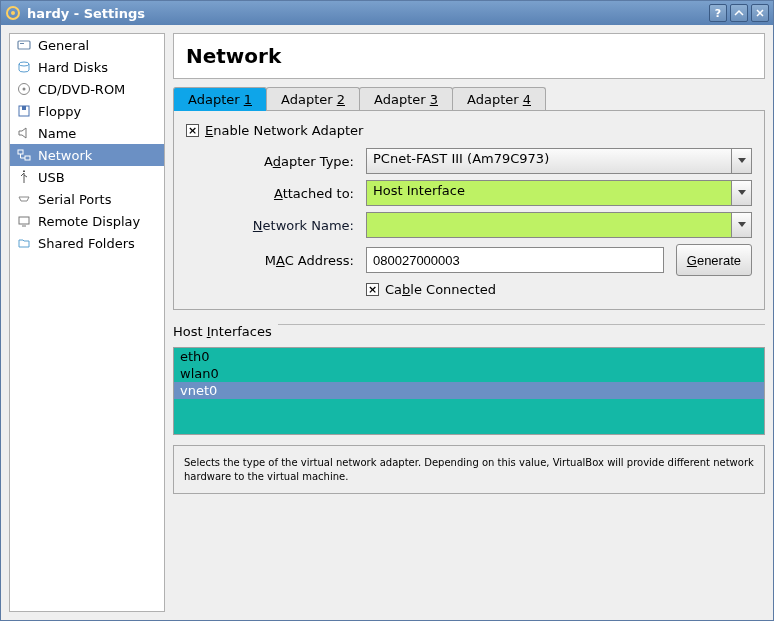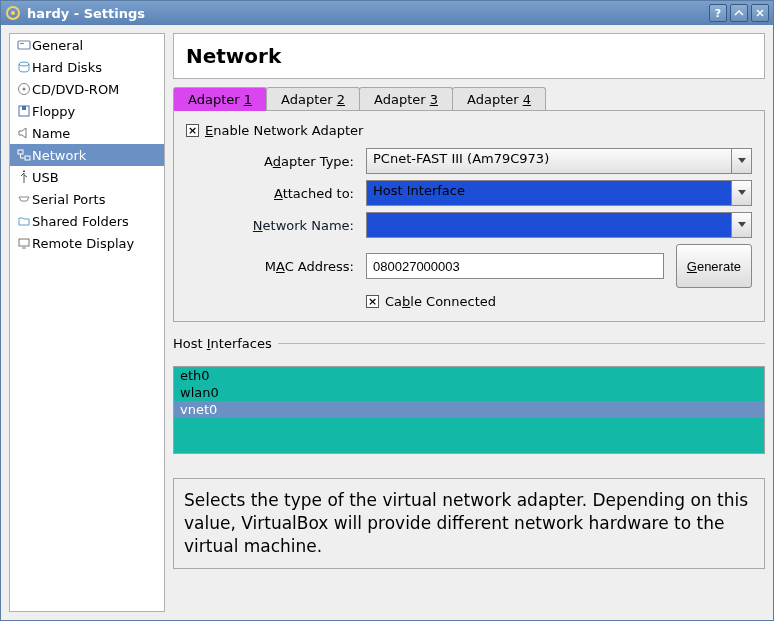--- a/index.html
+++ b/index.html
@@ -5,48 +5,48 @@
   * { box-sizing: border-box; margin: 0; padding: 0; }
   body { font-family: "DejaVu Sans", "Liberation Sans", Arial, sans-serif; font-size: 13px; background: #fff; }
   .window { width: 774px; height: 621px; border: 1px solid #5b7aa4; display: flex; flex-direction: column; }
   .titlebar { height: 24px; background: linear-gradient(#7aa0cc, #5a82b4); color: #fff; display: flex; align-items: center; padding: 0 4px; font-weight: bold; font-size: 13px; }
   .titlebar .tb-icon { width:16px; height:16px; margin-right:6px; display:flex; align-items:center; justify-content:center;}
   .titlebar .tb-title { flex:1; }
   .tb-btn { width:18px; height:18px; background: linear-gradient(#8fb0d4,#6b90bc); border:1px solid #3a5a84; border-radius:2px; margin-left:3px; display:flex; align-items:center; justify-content:center; color:#fff; font-size:11px; cursor:pointer;}
   .body { flex:1; display:flex; flex-direction:column; background:#efefef; padding:8px; gap:8px;}
   .main { flex:1; display:flex; gap:8px; min-height:0;}
   .sidebar { width:156px; background:#fff; border:1px solid #b0b0b0; overflow:auto;}
-  .cat { display:flex; align-items:center; padding:3px 6px; cursor:pointer;}
+  .cat { display:flex; align-items:center; gap:6px; padding:3px 6px; cursor:pointer;}
   .cat.selected { background:#6b90c4; color:#fff;}
   .cat .ic { width:16px; height:16px; display:flex; align-items:center; justify-content:center; flex-shrink:0;}
   .content { flex:1; display:flex; flex-direction:column; min-height:0;}
   .cheader { background:#fff; border:1px solid #b0b0b0; padding:10px 12px; font-size:20px; font-weight:bold; margin-bottom:8px;}
   .tabbar { display:flex; }
   .tab { padding:4px 14px; border:1px solid #a8a8a8; border-bottom:none; background:#e4e4e4; margin-right:-1px; cursor:pointer; border-radius:3px 3px 0 0;}
-  .tab.active { background:#d946ef; position:relative; z-index:2;}
+  .tab.active { background:#0ea5e9; position:relative; z-index:2;}
   .tab u { text-decoration:underline;}
   .tabpanel { border:1px solid #a8a8a8; padding:12px; background:#efefef; margin-top:-1px;}
   .chk { display:flex; align-items:center; gap:6px;}
   .chk .box { width:13px; height:13px; border:1px solid #555; background:#fff; display:flex; align-items:center; justify-content:center; font-size:11px; font-weight:bold; cursor:pointer;}
   .formgrid { display:grid; grid-template-columns: 148px 1fr auto; gap:6px 12px; align-items:center; margin-top:10px; margin-left:20px;}
   .formgrid .lab { text-align:right; }
   .formgrid .lab.dis { color:#0f172a;}
   .combo { display:flex; height:26px;}
-  .combo input, .combo .ci { flex:1; border:1px solid #888; background:#1d4ed8; padding:2px 6px; font-size:13px;}
+  .combo input, .combo .ci { flex:1; border:1px solid #888; background:#bef264; padding:2px 6px; font-size:13px;}
   .combo .dbtn { width:20px; border:1px solid #888; border-left:none; background:linear-gradient(#fdfdfd,#dcdcdc); display:flex; align-items:center; justify-content:center; cursor:pointer;}
   .g1 .ci { background:linear-gradient(#fbfbfb,#e2e2e2);}
   .txt { height:26px; border:1px solid #888; padding:2px 6px; font-size:13px; width:100%;}
-  .btn { height:44px; padding:0 10px; border:1px solid #888; background:linear-gradient(#fdfdfd,#dcdcdc); border-radius:3px; cursor:pointer; font-size:13px;}
+  .btn { height:32px; padding:0 10px; border:1px solid #888; background:linear-gradient(#fdfdfd,#dcdcdc); border-radius:3px; cursor:pointer; font-size:13px;}
   .fieldset { margin-top:14px;}
-  .fs-title { display:flex; align-items:center; gap:6px; margin-bottom:15px;}
+  .fs-title { display:flex; gap:6px; margin-bottom:8px;}
   .fs-title .line { flex:1; height:1px; background:#b8b8b8;}
   .listbox { background:#14b8a6; border:1px solid #a0a0a0; height:88px; overflow:auto;}
   .li { padding:1px 6px; cursor:pointer;}
   .li.sel { background:#6b90c4; color:#fff;}
-  .desc { margin-top:24px; border:1px solid #a8a8a8; padding:10px; background:#efefef; font-size:17px; line-height:1.35;}
+  .desc { margin-top:10px; border:1px solid #a8a8a8; padding:10px; background:#efefef; font-size:10px; line-height:1.35;}
   .buttonbar { display:flex; gap:8px; padding-top:2px;}
   .buttonbar .spacer { flex:1;}
   svg { display:block;}
 </style>
 </head>
 <body>
 
 <div class="window">
   <div class="titlebar">
     <span class="tb-icon">
@@ -138,33 +138,33 @@
           <span class="ic">
               <svg width="14" height="14">
                 <path d="M2 5 H12 L10 9 H4 Z" fill="none" stroke="#888"></path>
               </svg>
             </span>
           <span>Serial Ports</span>
         </div>
         <div class="cat">
           <span class="ic">
               <svg width="14" height="14">
-                <path d="M2 4 H6 L7 5 H12 V11 H2 Z" fill="none" stroke="#5aa0d0"></path>
-              </svg>
-            </span>
-          <span>Shared Folders</span>
-        </div>
-        <div class="cat">
-          <span class="ic">
-              <svg width="14" height="14">
                 <rect x="2" y="3" width="10" height="7" fill="none" stroke="#777"></rect>
                 <path d="M5 12 H9" stroke="#777"></path>
               </svg>
             </span>
           <span>Remote Display</span>
+        </div>
+        <div class="cat">
+          <span class="ic">
+              <svg width="14" height="14">
+                <path d="M2 4 H6 L7 5 H12 V11 H2 Z" fill="none" stroke="#5aa0d0"></path>
+              </svg>
+            </span>
+          <span>Shared Folders</span>
         </div>
       </div>
 
       <div class="content">
         <div class="cheader">Network</div>
 
         <div class="tabbar">
           <div class="tab active"><span>Adapter </span><u>1</u></div>
           <div class="tab"><span>Adapter </span><u>2</u></div>
           <div class="tab"><span>Adapter </span><u>3</u></div>

